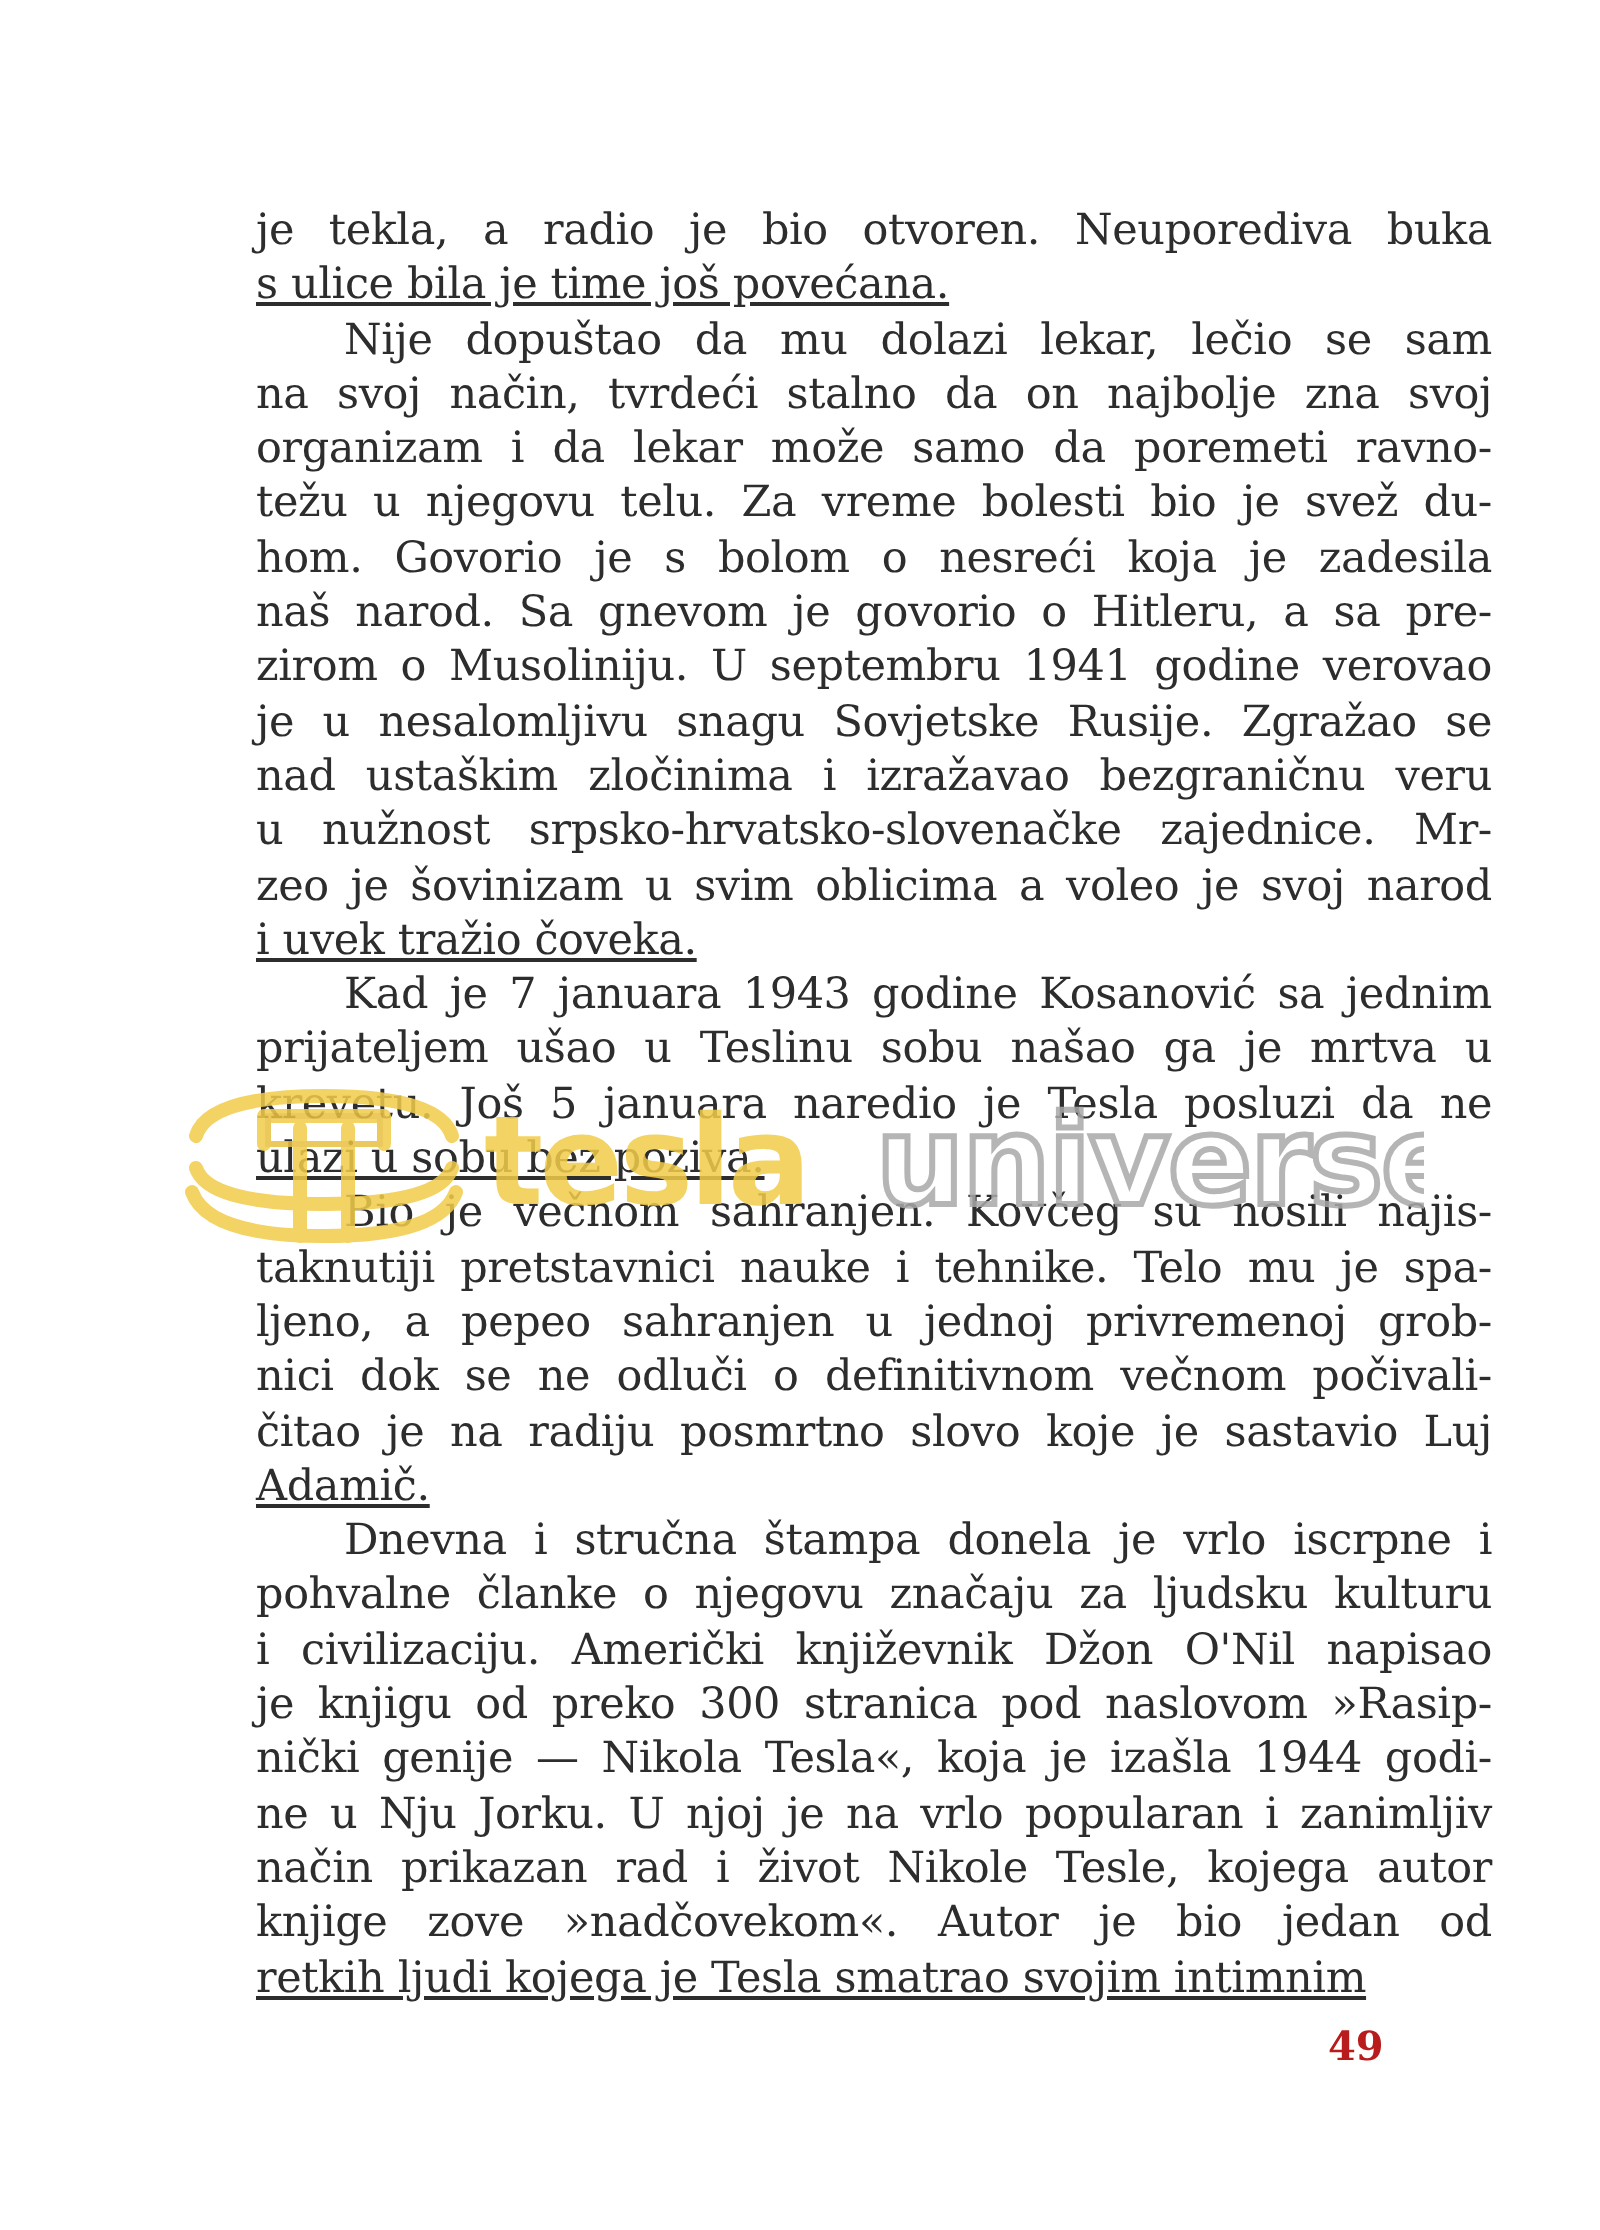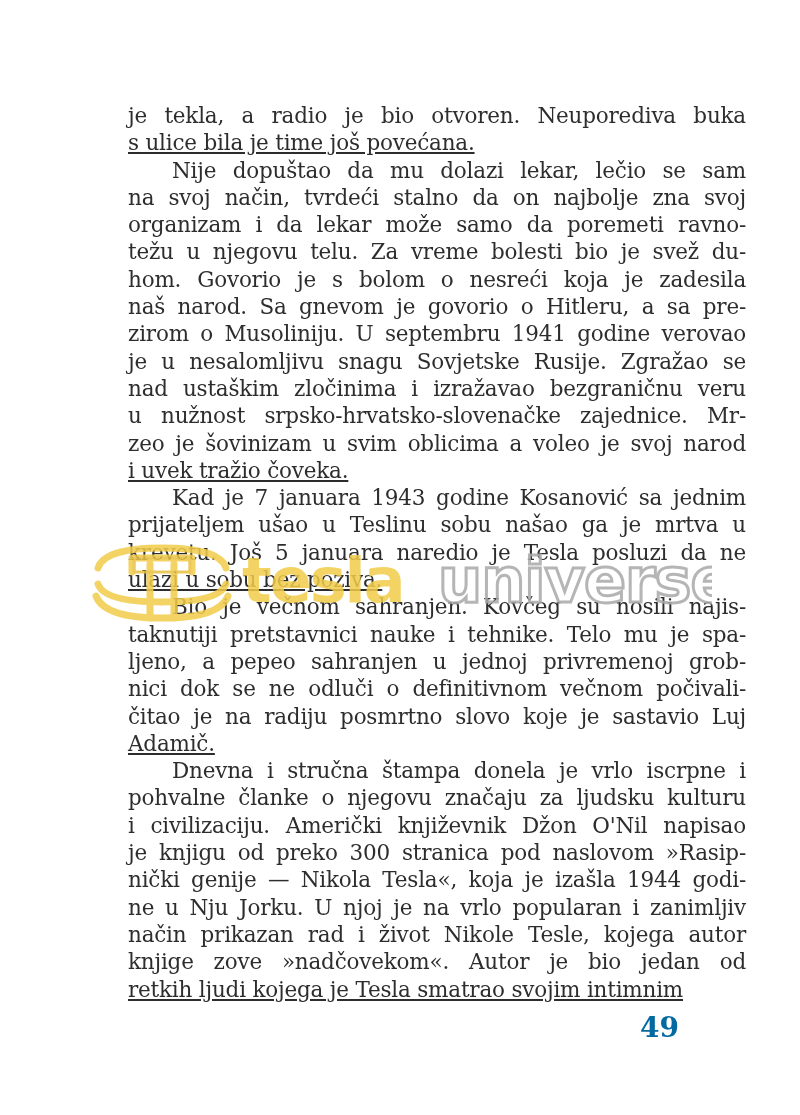--- a/index.html
+++ b/index.html
@@ -33,25 +33,25 @@
     }
     .line.last {
       text-align-last: left;
       text-decoration: underline;
     }
     .line.indent {
       padding-left: 44px;
     }
     .page-number {
       position: absolute;
-      left: 640px;
+      left: 664px;
       top: 1011px;
-      font-size: 28px;
+      font-size: 20px;
       font-weight: bold;
-      color: #0369a1;
+      color: #b91c1c;
       font-family: "DejaVu Serif", "Liberation Serif", serif;
     }
     .watermark {
       position: absolute;
       left: 92px;
       top: 520px;
       width: 620px;
       height: 78px;
       pointer-events: none;
       margin-top: 24px;

